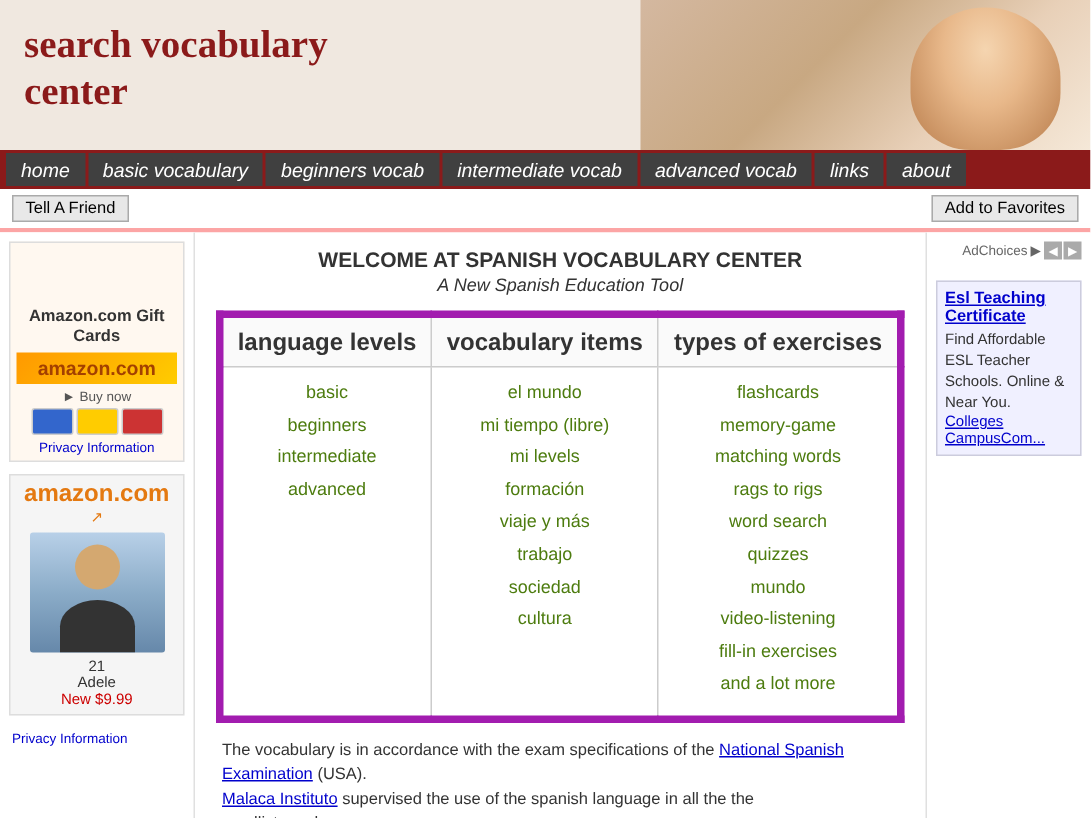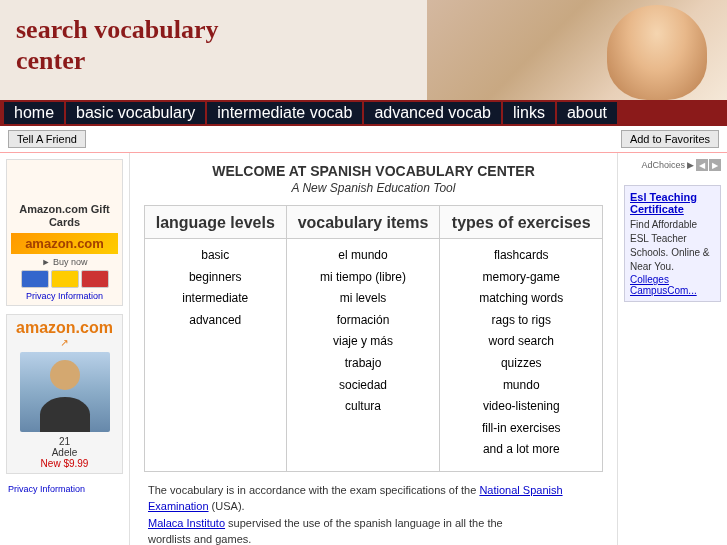--- a/index.html
+++ b/index.html
@@ -46,39 +46,40 @@
     
     .nav-bar {
       background: #8b1a1a;
       display: flex;
       align-items: center;
       height: 26px;
       padding: 0 4px;
       gap: 2px;
     }
     .nav-item {
-      background: #0f172a;
+      background: #404040;
       color: #fff;
-      font-size: 16px;
+      font-size: 13px;
       padding: 3px 10px;
       cursor: pointer;
       border: none;
       height: 22px;
       display: flex;
       align-items: center;
+      font-style: italic;
     }
 
     
     .action-bar {
       display: flex;
       justify-content: space-between;
       align-items: center;
       padding: 4px 8px;
       background: #fff;
-      border-bottom: 1px solid #fca5a5;
+      border-bottom: 3px solid #fca5a5;
     }
     .action-btn {
       border: 1px solid #aaa;
       background: #e8e8e8;
       padding: 2px 8px;
       font-size: 11px;
       cursor: pointer;
     }
 
     
@@ -207,40 +208,40 @@
       font-size: 12px;
       font-style: italic;
       color: #333;
       margin-bottom: 10px;
     }
 
     
     .columns-table {
       width: 100%;
       border-collapse: collapse;
-      border: 1px solid #a21caf;
+      border: 5px solid #a21caf;
       margin-bottom: 10px;
     }
     .columns-table th {
       font-size: 16px;
       font-weight: bold;
       color: #333;
       text-align: center;
       padding: 8px 6px 6px;
       border: 1px solid #ccc;
       background: #fafafa;
       vertical-align: top;
     }
     .columns-table td {
       text-align: center;
       padding: 6px 8px 10px;
       border: 1px solid #ccc;
       vertical-align: top;
       line-height: 1.8;
-      color: #000000;
+      color: #4d7c0f;
       font-size: 12px;
     }
 
     .bottom-text {
       font-size: 11px;
       color: #333;
       line-height: 1.5;
       padding: 0 4px;
     }
     .bottom-text a { color: #0000cc; text-decoration: underline; cursor: pointer; }
@@ -293,20 +294,21 @@
   <div class="header-title">
     <span>search vocabulary</span><br>
     <span>center</span>
   </div>
   <div class="header-img-placeholder"></div>
 </div>
 
 <div class="nav-bar">
   <div class="nav-item">home</div>
   <div class="nav-item">basic vocabulary</div>
+  <div class="nav-item">beginners vocab</div>
   <div class="nav-item">intermediate vocab</div>
   <div class="nav-item">advanced vocab</div>
   <div class="nav-item">links</div>
   <div class="nav-item">about</div>
 </div>
 
 <div class="action-bar">
   <button class="action-btn">Tell A Friend</button>
   <button class="action-btn">Add to Favorites</button>
 </div>

